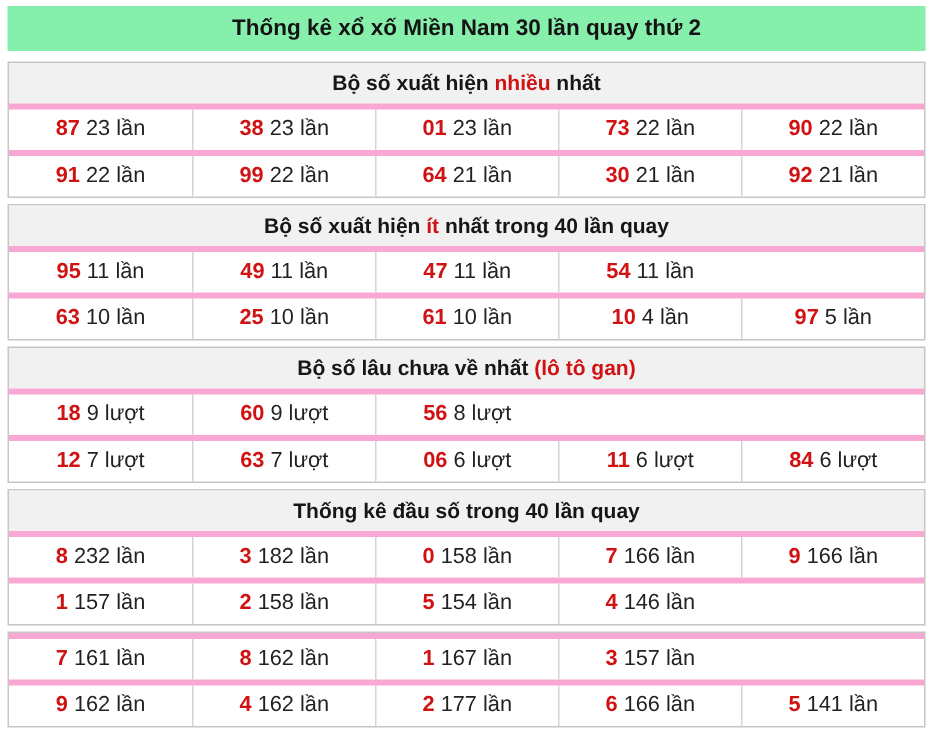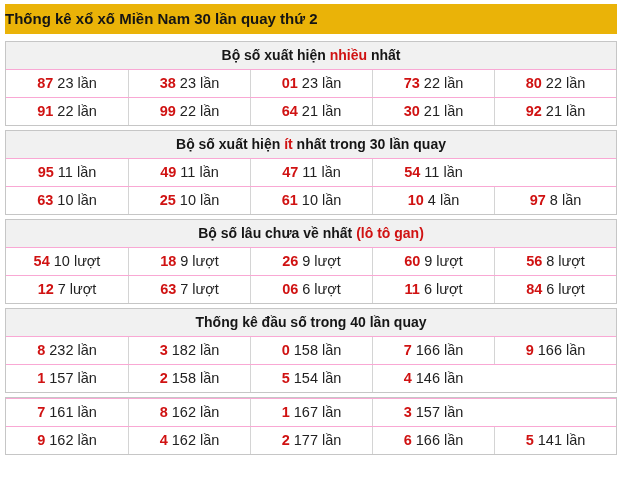--- a/index.html
+++ b/index.html
@@ -7,23 +7,24 @@
     width: 622px;
     height: 488px;
     background: #ffffff;
     font-family: "Liberation Sans", sans-serif;
     color: #1d1d1d;
     box-sizing: border-box;
     padding: 4px 5px;
     overflow: hidden;
   }
   .title-bar {
-    background: #eab308;
+    background: #86efac;
     height: 30px;
     line-height: 30px;
+    text-align: center;
     font-weight: bold;
     font-size: 15px;
     color: #141414;
     margin-bottom: 7px;
   }
   .section {
     border: 1px solid #c6c6c6;
     background: #ffffff;
     margin-bottom: 4px;
   }
@@ -34,21 +35,21 @@
     line-height: 27px;
     text-align: center;
     font-weight: bold;
     font-size: 14px;
     color: #161616;
   }
   .hl { color: #d01212; }
   .row {
     display: grid;
     grid-template-columns: repeat(5, 1fr);
-    border-top: 1px solid #f9a8d4;
+    border-top: 4px solid #f9a8d4;
   }
   .cell {
     height: 27px;
     line-height: 27px;
     text-align: center;
     font-size: 14.5px;
     border-left: 1px solid #d4d4d4;
     white-space: nowrap;
     overflow: hidden;
   }
@@ -69,58 +70,56 @@
 
 <div class="section">
   <div class="section-header">
     <span>Bộ số xuất hiện </span><span class="hl">nhiều</span><span> nhất</span>
   </div>
   <div class="row">
     <div class="cell"><span class="num">87</span><span class="count">23 lần</span></div>
     <div class="cell"><span class="num">38</span><span class="count">23 lần</span></div>
     <div class="cell"><span class="num">01</span><span class="count">23 lần</span></div>
     <div class="cell"><span class="num">73</span><span class="count">22 lần</span></div>
-    <div class="cell"><span class="num">80</span><span class="count">22 lần</span></div>
+    <div class="cell"><span class="num">90</span><span class="count">22 lần</span></div>
   </div>
   <div class="row">
     <div class="cell"><span class="num">91</span><span class="count">22 lần</span></div>
     <div class="cell"><span class="num">99</span><span class="count">22 lần</span></div>
     <div class="cell"><span class="num">64</span><span class="count">21 lần</span></div>
     <div class="cell"><span class="num">30</span><span class="count">21 lần</span></div>
     <div class="cell"><span class="num">92</span><span class="count">21 lần</span></div>
   </div>
 </div>
 
 <div class="section">
   <div class="section-header">
-    <span>Bộ số xuất hiện </span><span class="hl">ít</span><span> nhất trong 30 lần quay</span>
+    <span>Bộ số xuất hiện </span><span class="hl">ít</span><span> nhất trong 40 lần quay</span>
   </div>
   <div class="row">
     <div class="cell"><span class="num">95</span><span class="count">11 lần</span></div>
     <div class="cell"><span class="num">49</span><span class="count">11 lần</span></div>
     <div class="cell"><span class="num">47</span><span class="count">11 lần</span></div>
     <div class="cell"><span class="num">54</span><span class="count">11 lần</span></div>
   </div>
   <div class="row">
     <div class="cell"><span class="num">63</span><span class="count">10 lần</span></div>
     <div class="cell"><span class="num">25</span><span class="count">10 lần</span></div>
     <div class="cell"><span class="num">61</span><span class="count">10 lần</span></div>
     <div class="cell"><span class="num">10</span><span class="count">4 lần</span></div>
-    <div class="cell"><span class="num">97</span><span class="count">8 lần</span></div>
+    <div class="cell"><span class="num">97</span><span class="count">5 lần</span></div>
   </div>
 </div>
 
 <div class="section">
   <div class="section-header">
     <span>Bộ số lâu chưa về nhất </span><span class="hl">(lô tô gan)</span><span></span>
   </div>
   <div class="row">
-    <div class="cell"><span class="num">54</span><span class="count">10 lượt</span></div>
     <div class="cell"><span class="num">18</span><span class="count">9 lượt</span></div>
-    <div class="cell"><span class="num">26</span><span class="count">9 lượt</span></div>
     <div class="cell"><span class="num">60</span><span class="count">9 lượt</span></div>
     <div class="cell"><span class="num">56</span><span class="count">8 lượt</span></div>
   </div>
   <div class="row">
     <div class="cell"><span class="num">12</span><span class="count">7 lượt</span></div>
     <div class="cell"><span class="num">63</span><span class="count">7 lượt</span></div>
     <div class="cell"><span class="num">06</span><span class="count">6 lượt</span></div>
     <div class="cell"><span class="num">11</span><span class="count">6 lượt</span></div>
     <div class="cell"><span class="num">84</span><span class="count">6 lượt</span></div>
   </div>

